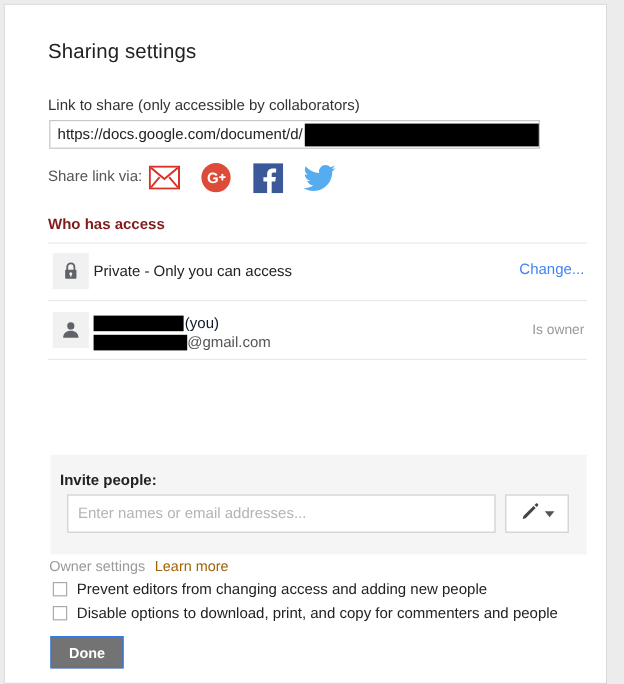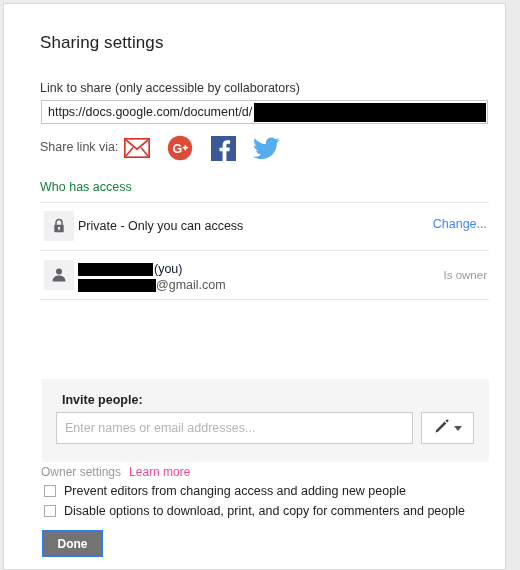--- a/index.html
+++ b/index.html
@@ -43,21 +43,21 @@
     left: 36px;
     top: 77px;
     font-size: 12.5px;
     color: #333333;
   }
 
   .link-input {
     position: absolute;
     left: 37px;
     top: 96px;
-    width: 447px;
+    width: 409px;
     height: 24px;
     box-sizing: border-box;
     border: 1px solid #c6c6c6;
     background: #ffffff;
     font-family: "Liberation Sans", sans-serif;
     font-size: 12.5px;
     color: #222222;
     padding: 0 0 0 6px;
     line-height: 22px;
     white-space: nowrap;
@@ -99,22 +99,22 @@
     justify-content: center;
     cursor: pointer;
   }
 
   
   .access-head {
     position: absolute;
     left: 36px;
     top: 176px;
     font-size: 12.5px;
-    color: #15803d;
-    font-weight: normal;
+    color: #7f1d1d;
+    font-weight: bold;
   }
   .rule {
     position: absolute;
     left: 36px;
     width: 449px;
     height: 1px;
     background: #e8e8e8;
   }
   .rule.r1 { top: 198px; }
   .rule.r2 { top: 246px; }
@@ -198,21 +198,21 @@
     position: absolute;
     left: 38px;
     top: 375px;
     width: 447px;
     height: 83px;
     background: #f5f5f5;
     box-sizing: border-box;
   }
   .invite-label {
     position: absolute;
-    left: 20px;
+    left: 8px;
     top: 14px;
     font-size: 12.5px;
     color: #222222;
     font-weight: bold;
   }
   .invite-input {
     position: absolute;
     left: 14px;
     top: 33px;
     width: 357px;
@@ -251,21 +251,21 @@
 
   
   .owner-settings-row {
     position: absolute;
     left: 37px;
     top: 461px;
     font-size: 12px;
     color: #999999;
   }
   .learn-more {
-    color: #ec4899;
+    color: #a16207;
     margin-left: 8px;
     cursor: pointer;
   }
   .cbrow {
     position: absolute;
     left: 40px;
     font-size: 12.5px;
     color: #222222;
     display: flex;
     align-items: center;

